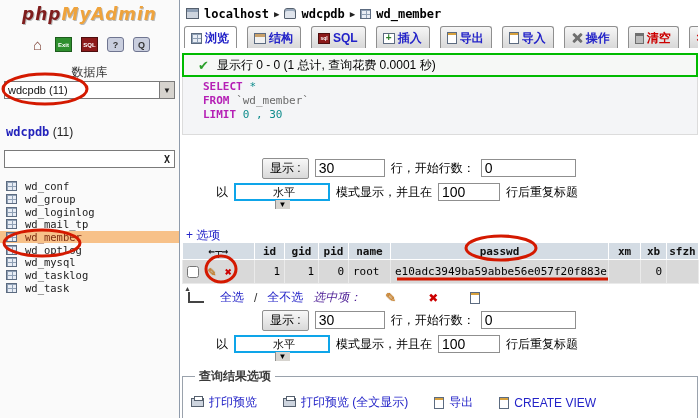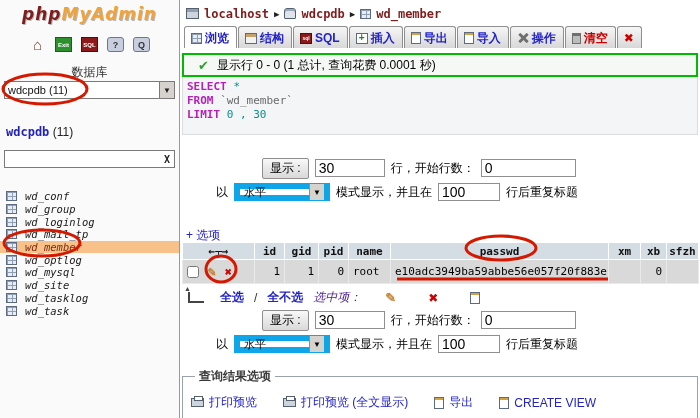--- a/index.html
+++ b/index.html
@@ -25,42 +25,42 @@
   .db-select .val { flex:1; padding-left:3px; font-size:11px; color:#111; }
   .db-select .arrow-btn { width:15px; height:16px; background:#d6d3ce; border-left:1px solid #7a7a7a;
                font-size:8px; color:#222; display:flex; align-items:center; justify-content:center; }
   .db-heading { margin:26px 0 0 6px; height:16px; font-weight:bold; }
   .db-heading .nm { color:#2222bb; font-family:"DejaVu Sans Mono","Liberation Mono",monospace; }
   .db-heading .ct { color:#222; font-weight:normal; }
   .filter-box { margin:9px 4px 0 4px; height:18px; background:#fff; border:1px solid #7a7a7a;
                 display:flex; align-items:center; }
   .filter-box input { flex:1; border:none; outline:none; height:14px; font-size:11px; padding-left:3px; background:transparent; }
   .filter-box .clr { width:14px; text-align:center; color:#222; font:bold 10px "DejaVu Sans Mono",monospace; cursor:pointer; }
-  .table-list { margin-top:22px;font-style:italic; }
+  .table-list { margin-top:12px; }
   .tbl-item { height:12.7px; display:flex; align-items:center; padding-left:6px; cursor:pointer;
               font-family:"DejaVu Sans Mono","Liberation Mono",monospace; font-size:10.5px; color:#1a1a1a; }
   .tbl-item.selected { background:#f7c189; color:#7c2d12; }
   .i-grid { display:inline-block; width:11px; height:10px; margin-right:8px; background:#e8edf5;
             border:1px solid #5c6b80;
             background-image:linear-gradient(#8fa0b5 1px, transparent 1px),
                              linear-gradient(90deg,#8fa0b5 1px, transparent 1px);
             background-size:5px 4px; flex:0 0 11px; }
 
   
   .main { flex:1; position:relative; background:#fff; padding:0 2px; overflow:hidden; }
   .breadcrumb { height:24px; display:flex; align-items:center; gap:5px; padding:3px 2px 0 4px;
                 font-family:"DejaVu Sans Mono","Liberation Mono",monospace; font-weight:bold; color:#2323c8; }
-  .crumb { color:#7f1d1d; text-decoration:none; cursor:pointer; }
+  .crumb { color:#000000; text-decoration:none; cursor:pointer; }
   .crumb-sep { color:#222; font-size:9px; }
   .i-server { display:inline-block; width:13px; height:11px; background:#cdd4de; border:1px solid #55606e;
               box-shadow:inset 0 3px 0 #8fa0b5; }
   .i-db { display:inline-block; width:12px; height:11px; background:#dfe4ec; border:1px solid #55606e;
           border-radius:3px 3px 1px 1px; box-shadow:inset 0 2px 0 #9aaabd; }
 
-  .tabs { height:22px; margin-top:2px; display:flex; gap:1px; padding-left:2px; white-space:nowrap; overflow:hidden; }
+  .tabs { height:22px; margin-top:2px; display:flex; gap:10px; padding-left:2px; white-space:nowrap; overflow:hidden; }
   .tab { display:inline-flex; align-items:center; gap:3px; padding:2px 7px 1px 6px;
          background:linear-gradient(#f6f6f6,#d8d8d8); border:1px solid #8f8f8f; border-bottom:none;
          border-radius:3px 3px 0 0; font-weight:bold; color:#2323c8; cursor:pointer; font-size:12px; flex:0 0 auto; }
   .tab.active { background:#fff; }
   .tab.danger { color:#cc0000; }
   .ti { display:inline-block; width:12px; height:11px; }
   .ti-struct { background:#f2f2f2; border:1px solid #5c6b80; box-shadow:inset 0 3px 0 #c8a06a; }
   .ti-sql { background:#8c1a1a; border:1px solid #4d0e0e; color:#fff; font:bold 5px "Liberation Sans",sans-serif;
             display:inline-flex; align-items:center; justify-content:center; }
   .ti-mag { position:relative; width:12px; height:12px; }
@@ -78,35 +78,35 @@
   .ti-wrench::before { transform:rotate(45deg); }
   .ti-wrench::after { transform:rotate(-45deg); }
   .ti-trash { width:9px; height:11px; background:#bcbcbc; border:1px solid #6f6f6f; border-top:3px solid #6f6f6f; }
   .x-red { color:#cc0000; font-weight:bold; font-size:12px; }
 
   .success-box { margin-top:5px; border:2px solid #00bb00; background:#f6f8f6; height:24px;
                  display:flex; align-items:center; gap:8px; padding-left:14px; }
   .check-green { color:#2ca02c; font-size:13px; }
 
   .sql-box { background:#f4f5f7; border:1px solid #dcdcdc; border-top:none; height:58px;
-             padding:3px 0 0 4px; font-family:"DejaVu Sans Mono","Liberation Mono",monospace; font-size:11px; line-height:14px; }
+             padding:3px 0 0 20px; font-family:"DejaVu Sans Mono","Liberation Mono",monospace; font-size:11px; line-height:14px; }
   .kw { color:#b520b5; font-weight:bold; }
   .ident { color:#6b6b6b; }
   .num { color:#0e8c8c; }
 
   .pager { margin-top:22px; }
   .pager.second { margin-top:4px; }
   .pager-l1 { margin-left:80px; height:22px; display:flex; align-items:center; gap:6px; }
   .pager-l2 { margin-left:34px; margin-top:2px; height:22px; display:flex; align-items:center; gap:6px; }
   .btn { background:linear-gradient(#f8f8f8,#d9d9d9); border:1px solid #8f8f8f; border-radius:2px;
          padding:1px 7px; font-size:12px; cursor:pointer; }
   .txtin { border:1px solid #8f8f8f; height:18px; font-size:14px; padding-left:3px; }
   .w70 { width:70px; } .w95 { width:95px; } .w62 { width:62px; }
-  .fake-select { width:96px; height:18px; border:6px solid #0ea5e9; background:#fff; display:flex;
-                 align-items:center; cursor:pointer; }
+  .fake-select { width:96px; height:18px; border:2px solid #0ea5e9; background:#fff; display:flex;
+                 align-items:center; cursor:pointer;flex-direction:column; }
   .fake-select .val { flex:1; padding-left:4px; font-size:11px; }
   .fake-select .arrow-btn { width:15px; height:16px; background:#d6d3ce; border-left:1px solid #8f8f8f;
                  font-size:8px; display:flex; align-items:center; justify-content:center; }
 
   .options-link { margin-top:24px; margin-left:4px; color:#2323c8; cursor:pointer; height:13px; }
 
   table.result { border-collapse:collapse; margin-top:2px; table-layout:fixed; width:516px; }
   table.result th { background:#d4dce4; border:1px solid #fff; height:17px;
         font:bold 11px "DejaVu Sans Mono","Liberation Mono",monospace; color:#111; text-align:center; }
   table.result td { background:#d9d9d9; border:1px solid #eaeaea; height:24px;
@@ -115,21 +115,21 @@
   td.num-cell { text-align:right; }
   td.nav-cell { padding-left:4px; }
   .nav-cell-inner { display:flex; align-items:center; gap:9px; }
   .pencil { color:#d98119; font-size:13px; cursor:pointer; text-shadow:0 0 1px #7a4a10; }
   .cbx { width:12px; height:12px; cursor:pointer; }
 
   .row-footer { margin-top:6px; height:15px; display:flex; align-items:center; gap:10px; padding-left:6px; }
   .i-corner { display:inline-block; width:16px; height:11px; border-left:2px solid #444; border-bottom:2px solid #444;
               position:relative; margin-right:6px; }
   .i-corner::before { content:"▲"; position:absolute; left:-6px; top:-7px; font-size:7px; color:#444; }
-  .blue-link { color:#2323c8; cursor:pointer;font-weight:bold; }
+  .blue-link { color:#2323c8; cursor:pointer; }
   .slash { color:#333; }
   .with-sel { font-style:italic; color:#4c1d95; }
 
   .resultset { margin-top:13px; border:1px solid #9aa2ac; padding:8px 8px 10px 8px; position:relative; }
   .resultset legend { font-weight:bold; color:#3a3a3a; padding:0 4px; margin-left:4px; }
   .rs-links { display:flex; align-items:center; gap:8px; margin-top:1px; }
   .rs-link { color:#2323c8; cursor:pointer; display:flex; align-items:center; gap:5px; }
   .i-print { display:inline-block; width:13px; height:9px; background:#cdd4de; border:1px solid #55606e;
              position:relative; }
   .i-print::before { content:""; position:absolute; left:2px; top:-3px; width:7px; height:3px; background:#fff; border:1px solid #55606e; }
@@ -191,24 +191,20 @@
           <span class="i-grid"></span>
           <span>wd_member</span>
         </div>
       <div class="tbl-item">
           <span class="i-grid"></span>
           <span>wd_optlog</span>
         </div>
       <div class="tbl-item">
           <span class="i-grid"></span>
           <span>wd_mysql</span>
-        </div>
-      <div class="tbl-item">
-          <span class="i-grid"></span>
-          <span>wd_site</span>
         </div>
       <div class="tbl-item">
           <span class="i-grid"></span>
           <span>wd_tasklog</span>
         </div>
       <div class="tbl-item">
           <span class="i-grid"></span>
           <span>wd_task</span>
         </div>
     </div>

